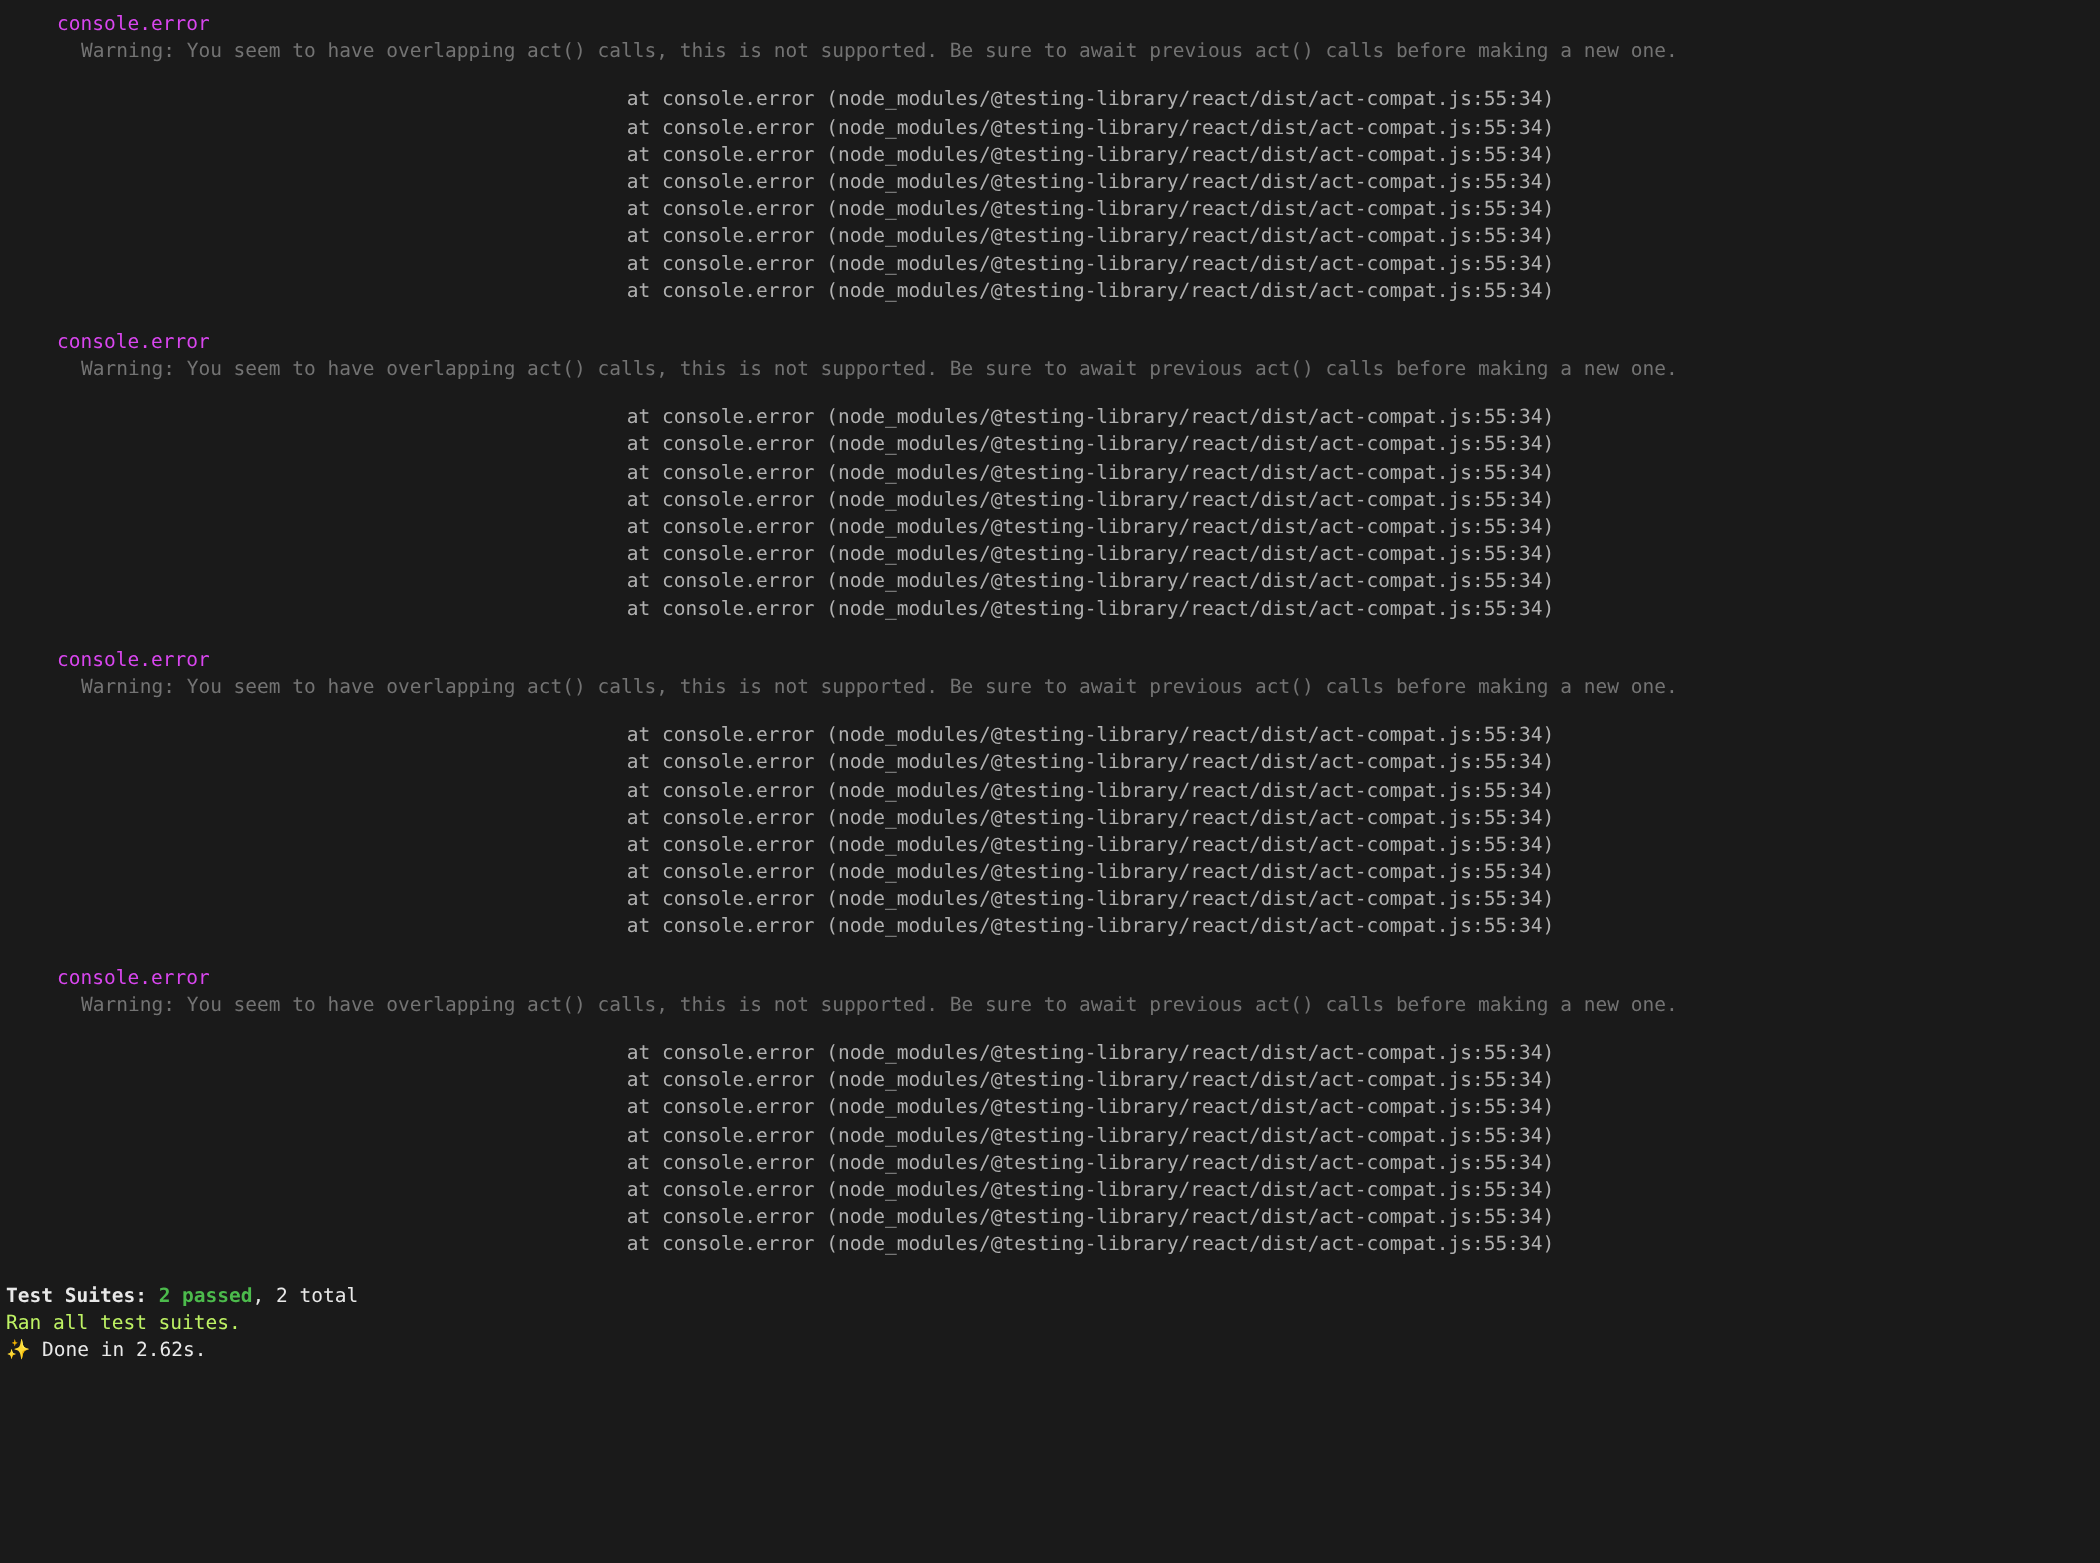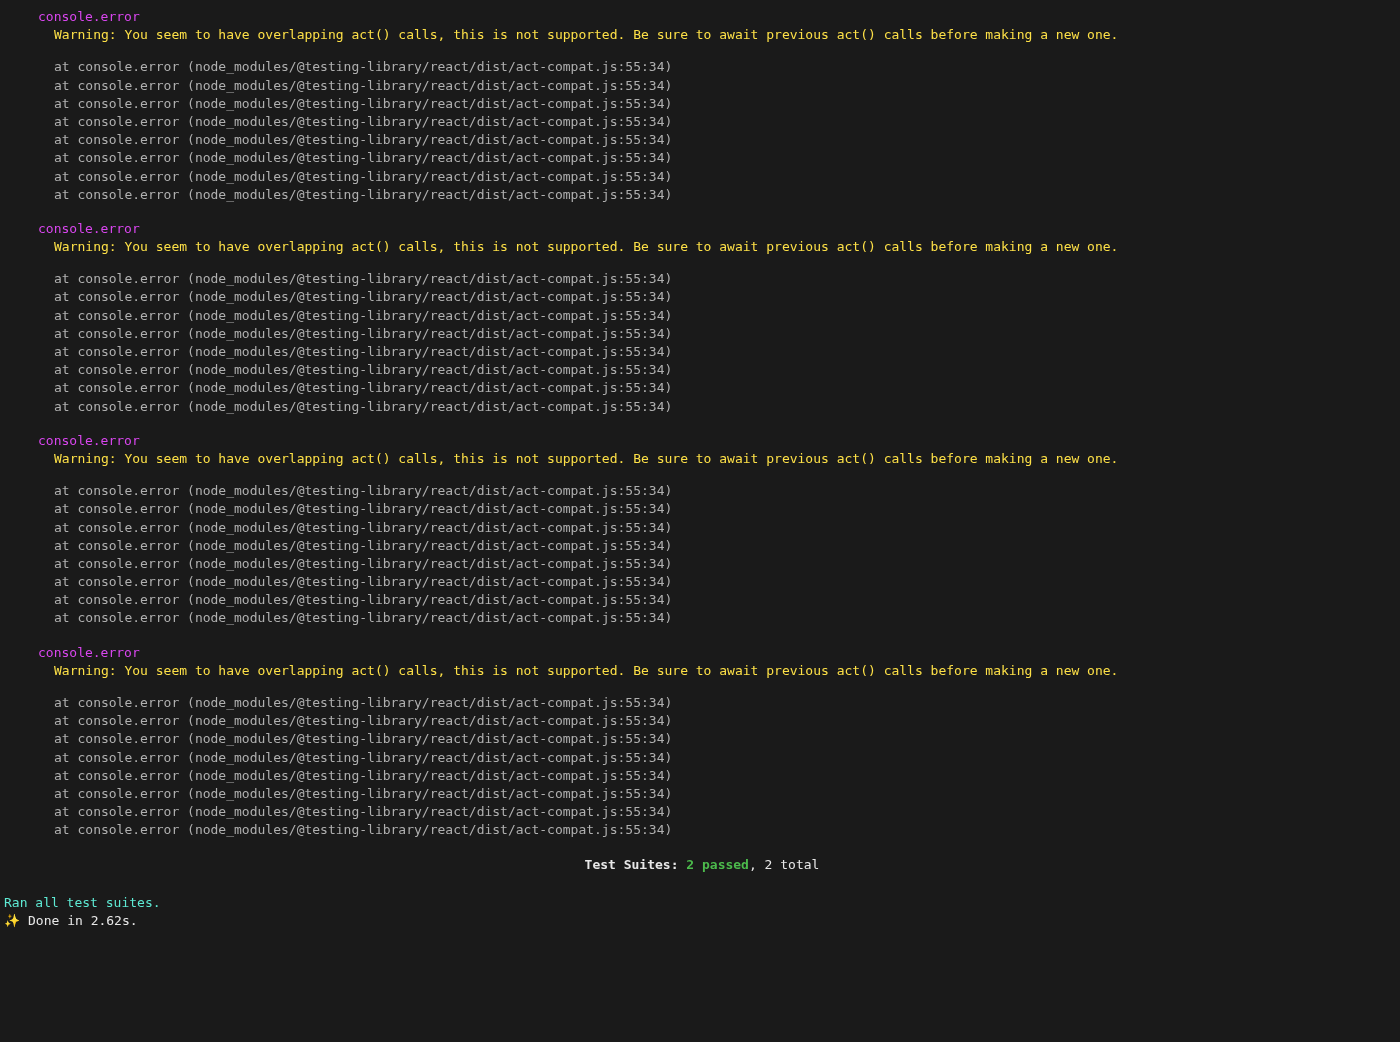--- a/index.html
+++ b/index.html
@@ -22,54 +22,53 @@
     padding: 8px 0 0 4px;
   }
   .error-block {
     margin-bottom: 16px;
   }
   .console-error-header {
     color: #d946ef;
     padding-left: 34px;
   }
   .warning-line {
-    color: #fde047;
+    color: #737373;
     padding-left: 50px;
   }
   .stack-lines {
     margin-top: 14px;
+    text-align: center;
   }
   .stack-line {
     color: #b0b0b0;
     padding-left: 50px;
     white-space: pre;
   }
   .summary {
     margin-top: 10px;
     padding-left: 0px;
   }
   .summary-line {
     white-space: pre;
-    text-align: center;
   }
   .label-bold {
     font-weight: bold;
     color: #e8e8e8;
   }
   .passed {
     color: #4cbb4c;
     font-weight: bold;
   }
   .plain {
     color: #e8e8e8;
   }
   .ran-line {
-    color: #5eead4;
+    color: #bef264;
     padding-left: 0px;
-    margin-top: 20px;
   }
   .done-line {
     padding-left: 0px;
     color: #e8e8e8;
   }
   .sparkle {
     color: #d4b24c;
   }
 </style>
 </head>

